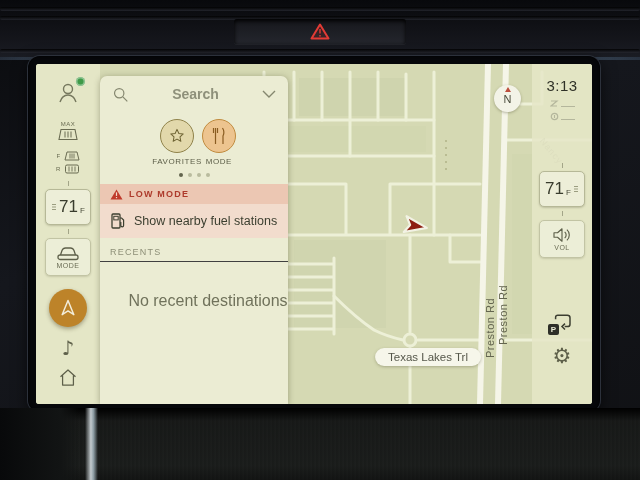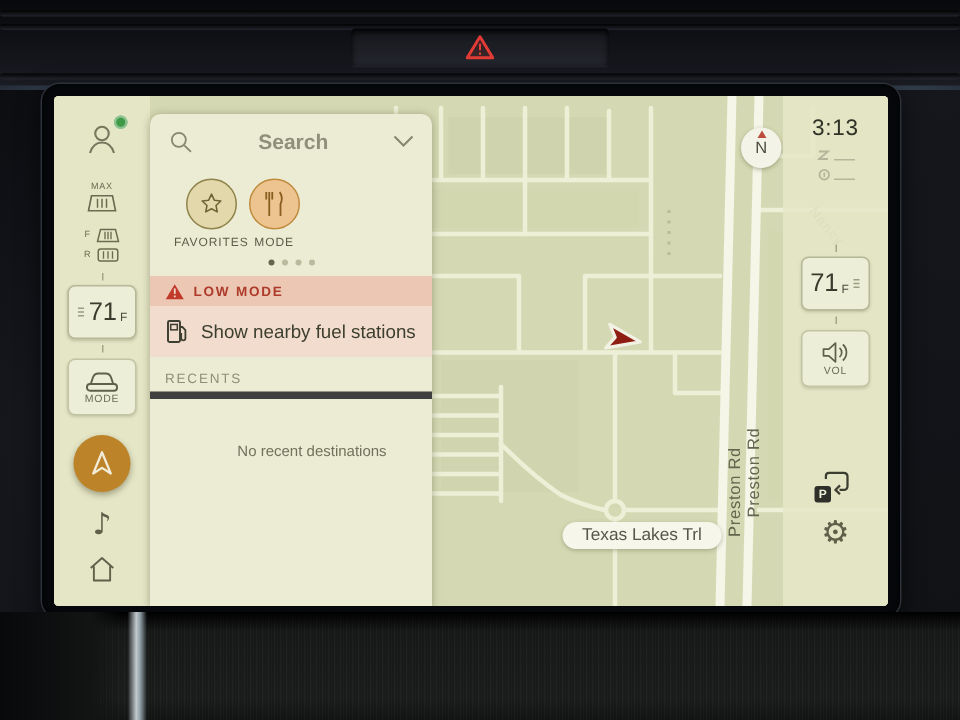--- a/index.html
+++ b/index.html
@@ -54,21 +54,21 @@
     background:#f6f6ea; border-radius:10px; padding:3px 13px; font-size:11.5px;
     color:#55574a; box-shadow:0 1px 3px rgba(80,80,50,.35); white-space:nowrap; }
   .vroad { position:absolute; z-index:1; font-size:11px; white-space:nowrap;
     transform:translate(-50%,-50%) rotate(-90deg); letter-spacing:.5px; }
   .faint-street { position:absolute; left:500px; top:82px; z-index:1; font-size:9px;
     color:#7c7e64; transform:rotate(50deg); opacity:.55; letter-spacing:1px; }
 
   
   .left-rail { position:absolute; left:0; top:0; bottom:0; width:64px; z-index:2;
     background:#e4e6c6; display:flex; flex-direction:column; align-items:center; }
-  .right-rail { position:absolute; right:0; top:0; bottom:0; width:70px; z-index:2;
+  .right-rail { position:absolute; right:0; top:0; bottom:0; width:60px; z-index:2;
     background:rgba(229,231,199,.86); display:flex; flex-direction:column; align-items:center; }
 
   .profile-btn { margin-top:16px; position:relative; cursor:pointer; }
   .badge { position:absolute; right:-4px; top:-3px; width:9px; height:9px; border-radius:50%;
     background:#3e9a47; box-shadow:inset 0 0 0 1.5px rgba(255,255,255,.4); }
   .tiny-label { font-size:6px; color:#6a6c52; letter-spacing:.5px; text-align:center; }
   .defrost-btn { margin-top:11px; display:flex; flex-direction:column; align-items:center; gap:1px; cursor:pointer; }
   .fr-row { display:flex; align-items:center; gap:3px; }
   .tick-v { width:1px; height:5px; background:#a3a588; margin-top:7px; }
   .temp-box { margin-top:3px; width:46px; height:36px; border:1px solid #b6b897; border-radius:5px;
@@ -96,39 +96,39 @@
     color:#eceed8; font-size:8px; font-weight:bold; border-radius:2px;
     display:flex; align-items:center; justify-content:center; }
   .gear-btn { margin:12px 0 36px; font-size:21px; cursor:pointer; }
 
   
   .panel { position:absolute; left:64px; top:12px; width:188px; bottom:0; z-index:3;
     background:#ebecd3; border-radius:7px 7px 0 0;
     box-shadow:0 1px 6px rgba(70,70,40,.4); display:flex; flex-direction:column; }
   .search-row { height:36px; display:flex; align-items:center; padding:0 12px; cursor:pointer;font-weight:bold; }
   .search-text { flex:1; text-align:center; color:#8e907a; font-size:14px; }
-  .cats { display:flex; justify-content:flex-start; padding:7px 16px 4px; }
+  .cats { display:flex; justify-content:center; padding:7px 16px 4px; }
   .cat { display:flex; flex-direction:column; align-items:center; gap:4px; cursor:pointer; }
   .cat-circle { width:34px; height:34px; border-radius:50%; border:1.5px solid;
     display:flex; align-items:center; justify-content:center; }
   .cat-label { font-size:8px; letter-spacing:.6px; color:#5c5e48; }
   .circ-fav { border-color:#8f824a; background:#e2d8ab; }
   .circ-food { border-color:#c08b3e; background:#edc48f; }
   .circ-fuel { border-color:#5f7a4a; background:#dde3c4; }
   .dots { display:flex; justify-content:center; gap:5px; padding:3px 0 7px; }
   .dot { width:4px; height:4px; border-radius:50%; background:#b9bb9e; }
   .dot.active { background:#63654e; }
   .alert-head { background:#ecc7b3; height:20px; display:flex; align-items:center; gap:6px; padding:0 10px; }
   .alert-title { font-size:9px; font-weight:bold; letter-spacing:1.2px; color:#ad3a2b; }
   .alert-row { background:#f2dccd; min-height:34px; display:flex; align-items:center; gap:8px;
     padding:0 10px; cursor:pointer; }
   .alert-action { font-size:12.5px; color:#3c3f30; }
   .recents-head { padding:9px 10px 4px; font-size:9px; letter-spacing:1.2px; color:#8d8f77;
-    border-bottom:5px solid #404040; }
-  .recents-empty { margin-top:30px; text-align:center; font-size:10px; color:#70725b;padding-left:28px; }
+    border-bottom:1px solid #404040; }
+  .recents-empty { margin-top:30px; text-align:center; font-size:16px; color:#70725b;padding-left:28px; }
 </style>
 </head>
 <body>
 
 <div class="dash-top">
   <div class="vent-slat" style="top:7px"></div>
   <div class="vent-slat" style="top:16px"></div>
   <div class="vent-slat" style="top:49px"></div>
   <div class="hazard-recess">
     <svg width="20" height="17" viewBox="0 0 20 17">

